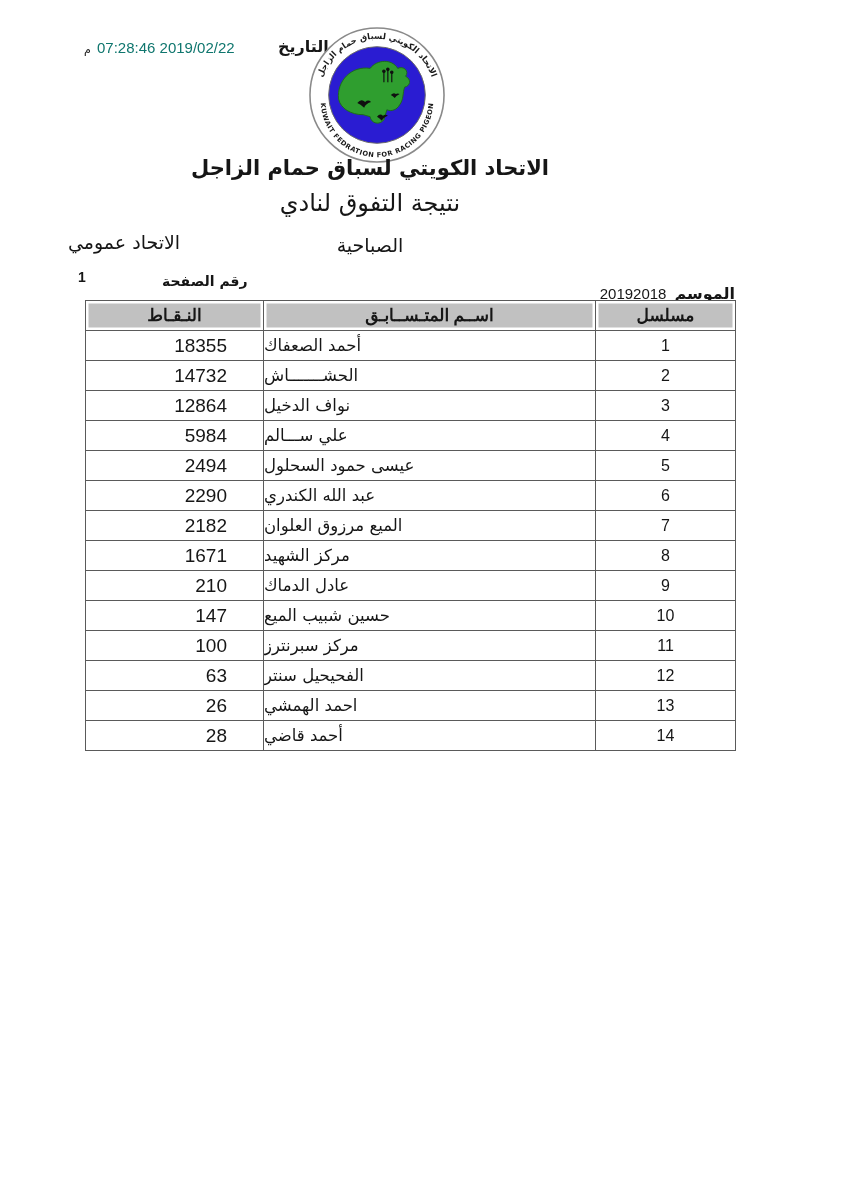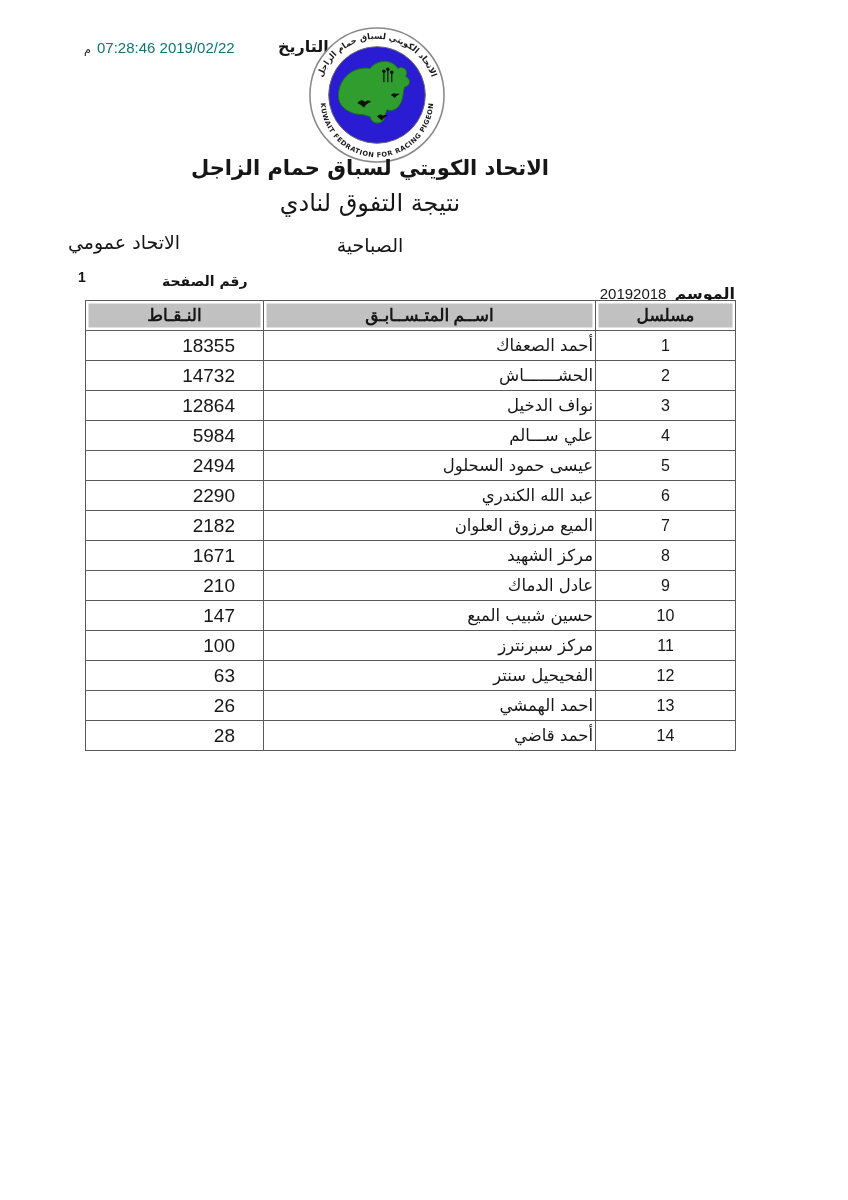--- a/index.html
+++ b/index.html
@@ -45,23 +45,23 @@
     vertical-align:middle;white-space:nowrap;
   }
   .results th{
     background:#c1c1c1;box-shadow:inset 0 0 0 2.5px #ffffff;
     font-weight:bold;font-size:17px;text-align:center;font-family:Liberation Serif, serif;
   }
   .results td.cell-serial{
     text-align:center;font-size:16px;
     font-family:"Liberation Sans","DejaVu Sans",sans-serif;
   }
-  .results td.cell-name{text-align:right;padding-right:2px;font-size:16.5px;}
+  .results td.cell-name{text-align:left;padding-right:2px;font-size:16.5px;}
   .results td.cell-points{
-    text-align:right;padding-right:28px;font-size:19px;direction:ltr;
+    text-align:right;padding-right:36px;font-size:19px;direction:ltr;
     font-family:"Liberation Sans","DejaVu Sans",sans-serif;
   }
 </style>
 </head>
 <body>
 
 <span class="abs meridiem">م</span>
 <span class="abs datetime num">07:28:46 2019/02/22</span>
 <span class="abs date-label">التاريخ</span>
 

